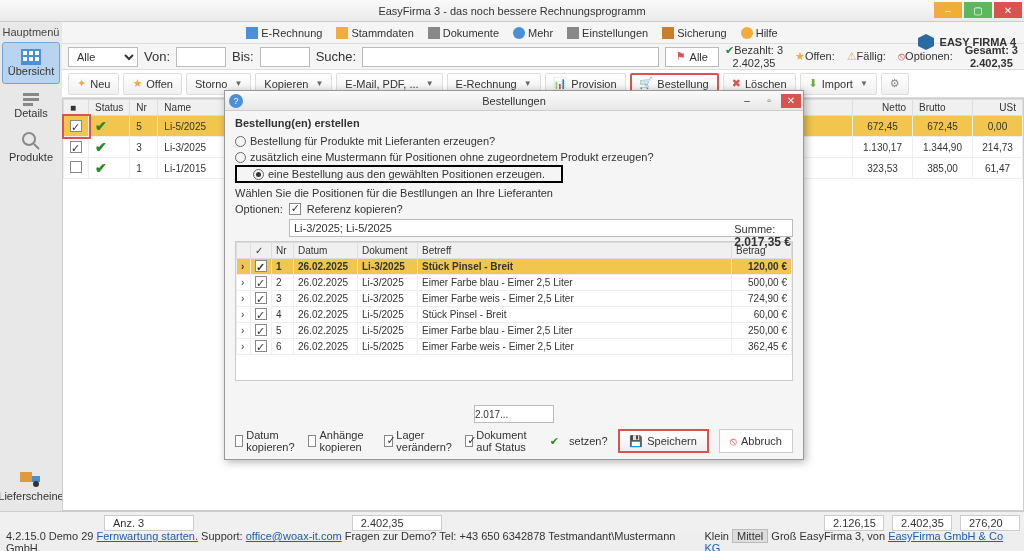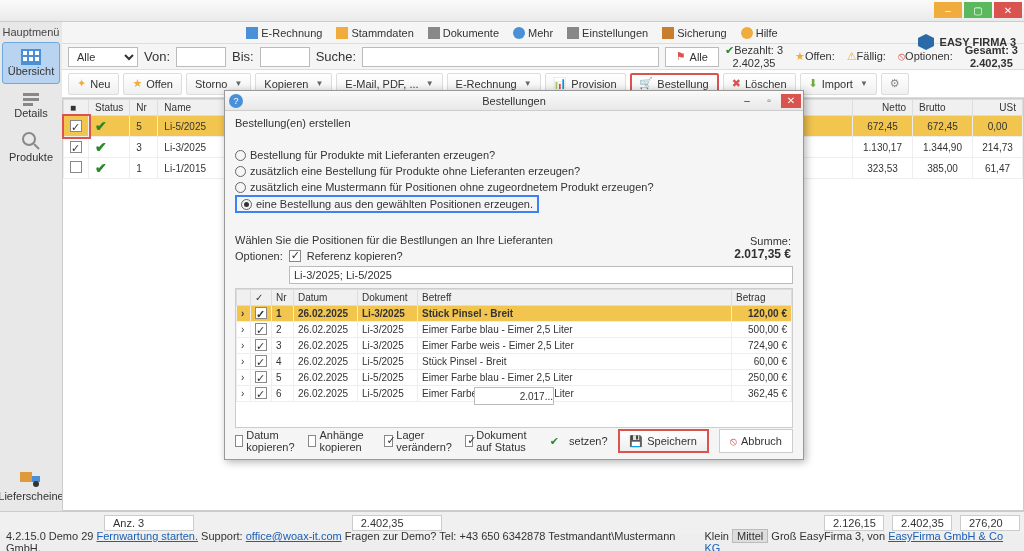--- a/index.html
+++ b/index.html
@@ -38,51 +38,52 @@
 .chk{width:12px;height:12px;border:1px solid #888;display:inline-block;background:#fff}
 .tick{color:#2a8a2a;font-weight:bold;font-size:14px}
 .hl-cell{outline:2px solid #d9534f}
 .dialog{position:absolute;left:224px;top:90px;width:580px;height:370px;background:#f5f5f5;border:1px solid #999;box-shadow:2px 2px 8px rgba(0,0,0,.3);z-index:10}
 .dialog .dtitle{height:20px;background:linear-gradient(#fafafa,#e8e8e8);display:flex;align-items:center;justify-content:center;position:relative;font-size:11px;border-bottom:1px solid #ccc}
 .dialog .dtitle .iq{position:absolute;left:4px;width:14px;height:14px;border-radius:50%;background:#4a90d9;color:#fff;text-align:center;line-height:14px;font-size:9px}
 .dialog .dtitle .dbtns{position:absolute;right:2px;display:flex;gap:2px}
 .dbtn{width:20px;height:14px;font-size:10px;text-align:center;line-height:14px}
 .dbtn.cl{background:#d9534f;color:#fff}
 .dbody{padding:6px 10px;font-size:10px}
-.dbody .dh{font-weight:normal;margin-bottom:18px;font-size:11px}
+.dbody .dh{font-weight:bold;margin-bottom:4px;font-size:11px}
 .radio-row{display:flex;align-items:center;gap:4px;padding:2px 0}
 .radio{width:11px;height:11px;border:1px solid #666;border-radius:50%;display:inline-flex;align-items:center;justify-content:center}
 .radio.on::after{content:"";width:5px;height:5px;background:#333;border-radius:50%}
-.radio-row.boxed{border:2px solid #3b82f6;padding:1px 4px;display:inline-flex}
+.radio-row.boxed{border:2px solid #000000;padding:1px 16px;display:inline-flex}
 .opt-row{display:flex;align-items:center;gap:6px;margin:4px 0}
 .opt-row input[type=text]{flex:1;height:18px;border:1px solid #bbb;padding:0 4px}
-.summe{position:absolute;right:12px;top:144px;text-align:right;font-size:10px}
+.summe{position:absolute;right:12px;top:132px;font-size:10px}
 .summe .v{font-weight:bold;font-size:12px}
 .dgrid-wrap{border:1px solid #ccc;background:#fff;height:140px;overflow:auto;margin-top:4px}
 .dgrid{width:100%;border-collapse:collapse}
 .dgrid th{background:#f0f0f0;border:1px solid #ddd;padding:2px 4px;font-weight:normal;text-align:left;font-size:10px}
 .dgrid td{border:1px solid #eee;padding:1px 4px;font-size:10px}
 .dgrid tr.sel td{background:#f2c54e;font-weight:bold}
 .dgrid td.num{text-align:right}
 .dfoot{position:absolute;bottom:6px;left:10px;right:10px}
-.dfoot .totbox{width:80px;height:18px;border:1px solid #bbb;background:#fff;margin:0 auto 24px;text-align:right;line-height:18px;font-size:10px}
+.dfoot .totbox{width:80px;height:18px;border:1px solid #bbb;background:#fff;margin:0 auto 6px;text-align:left;line-height:18px;font-size:10px}
 .dfoot .actions{display:flex;align-items:center;justify-content:flex-end;gap:10px;font-size:10px}
 .dfoot .act-chk{display:flex;align-items:center;gap:3px}
 .dbtn-save{height:24px;border:2px solid #d9534f;background:linear-gradient(#fff,#eee);padding:0 10px;display:flex;align-items:center;gap:4px}
 .dbtn-cancel{height:24px;border:1px solid #ccc;background:#fff;padding:0 10px;display:flex;align-items:center;gap:4px}
 .statusbar{position:absolute;left:0;right:0;bottom:18px;height:22px;background:#f0f0f0;border-top:1px solid #ccc;display:flex;align-items:center;font-size:10px}
 .statusbar .cell{border:1px solid #ccc;background:#fff;height:16px;padding:0 8px;margin:0 4px;display:flex;align-items:center}
 .footer{position:absolute;left:0;right:0;bottom:0;height:18px;background:#eee;display:flex;align-items:center;padding:0 6px;font-size:10px;justify-content:space-between}
 .footer a{color:#1a5fb4;text-decoration:underline}
 .checkmark{color:#2a8a2a}
 </style>
 </head>
 <body>
 
 <div class="titlebar">
+  <span>EasyFirma 3 - das noch bessere Rechnungsprogramm</span>
   <div class="winbtns">
     <div class="winbtn min">–</div>
     <div class="winbtn max">▢</div>
     <div class="winbtn close">✕</div>
   </div>
 </div>
 
 <div class="menubar">
   <div class="mi">
       <span class="mi-icon" style="background:#4a90d9"></span>
@@ -109,21 +110,21 @@
       <span>Sicherung</span>
     </div>
   <div class="mi">
       <span class="mi-icon" style="background:#f0ad3e;border-radius:50%"></span>
       <span>Hilfe</span>
     </div>
   <div class="logo">
     <svg width="20" height="20">
         <polygon points="10,2 18,6 18,14 10,18 2,14 2,6" fill="#2a6aa6"></polygon>
       </svg>
-    <span>EASY FIRMA 3</span>
+    <span>EASY FIRMA 4</span>
   </div>
 </div>
 
 <div class="sidebar">
   <div class="sh">Hauptmenü</div>
   <div class="sb active">
     <svg width="20" height="16">
         <rect width="20" height="16" fill="#4a90d9"></rect>
         <rect x="2" y="2" width="4" height="4" fill="#fff"></rect>
         <rect x="8" y="2" width="4" height="4" fill="#fff"></rect>
@@ -299,31 +300,27 @@
     </div>
   </div>
   <div class="dbody">
     <div class="dh">Bestellung(en) erstellen</div>
     <div class="radio-row">
         <span class="radio"></span>
         <span>Bestellung für Produkte mit Lieferanten erzeugen?</span>
       </div>
     <div class="radio-row">
         <span class="radio"></span>
-        <span>zusätzlich eine Bestellung für Produkte ohne Lieferanten erzeugen?</span>
-      </div>
-    <div class="radio-row">
-        <span class="radio"></span>
         <span>zusätzlich eine Mustermann für Positionen ohne zugeordnetem Produkt erzeugen?</span>
       </div>
     <div class="radio-row boxed">
         <span class="radio on"></span>
         <span>eine Bestellung aus den gewählten Positionen erzeugen.</span>
       </div>
-    <div style="margin-top:21px">Wählen Sie die Positionen für die Bestllungen an Ihre Lieferanten</div>
+    <div style="margin-top:4px">Wählen Sie die Positionen für die Bestllungen an Ihre Lieferanten</div>
     <div class="opt-row">
       <span>Optionen:</span>
       <span class="chk" style="position:relative">
           <span style="position:absolute;left:1px;top:-2px;color:#333">✓</span>
         </span>
       <span>Referenz kopieren?</span>
     </div>
     <div class="opt-row">
         <span style="width:48px"></span>
         <input type="text" value="Li-3/2025; Li-5/2025" style="">

